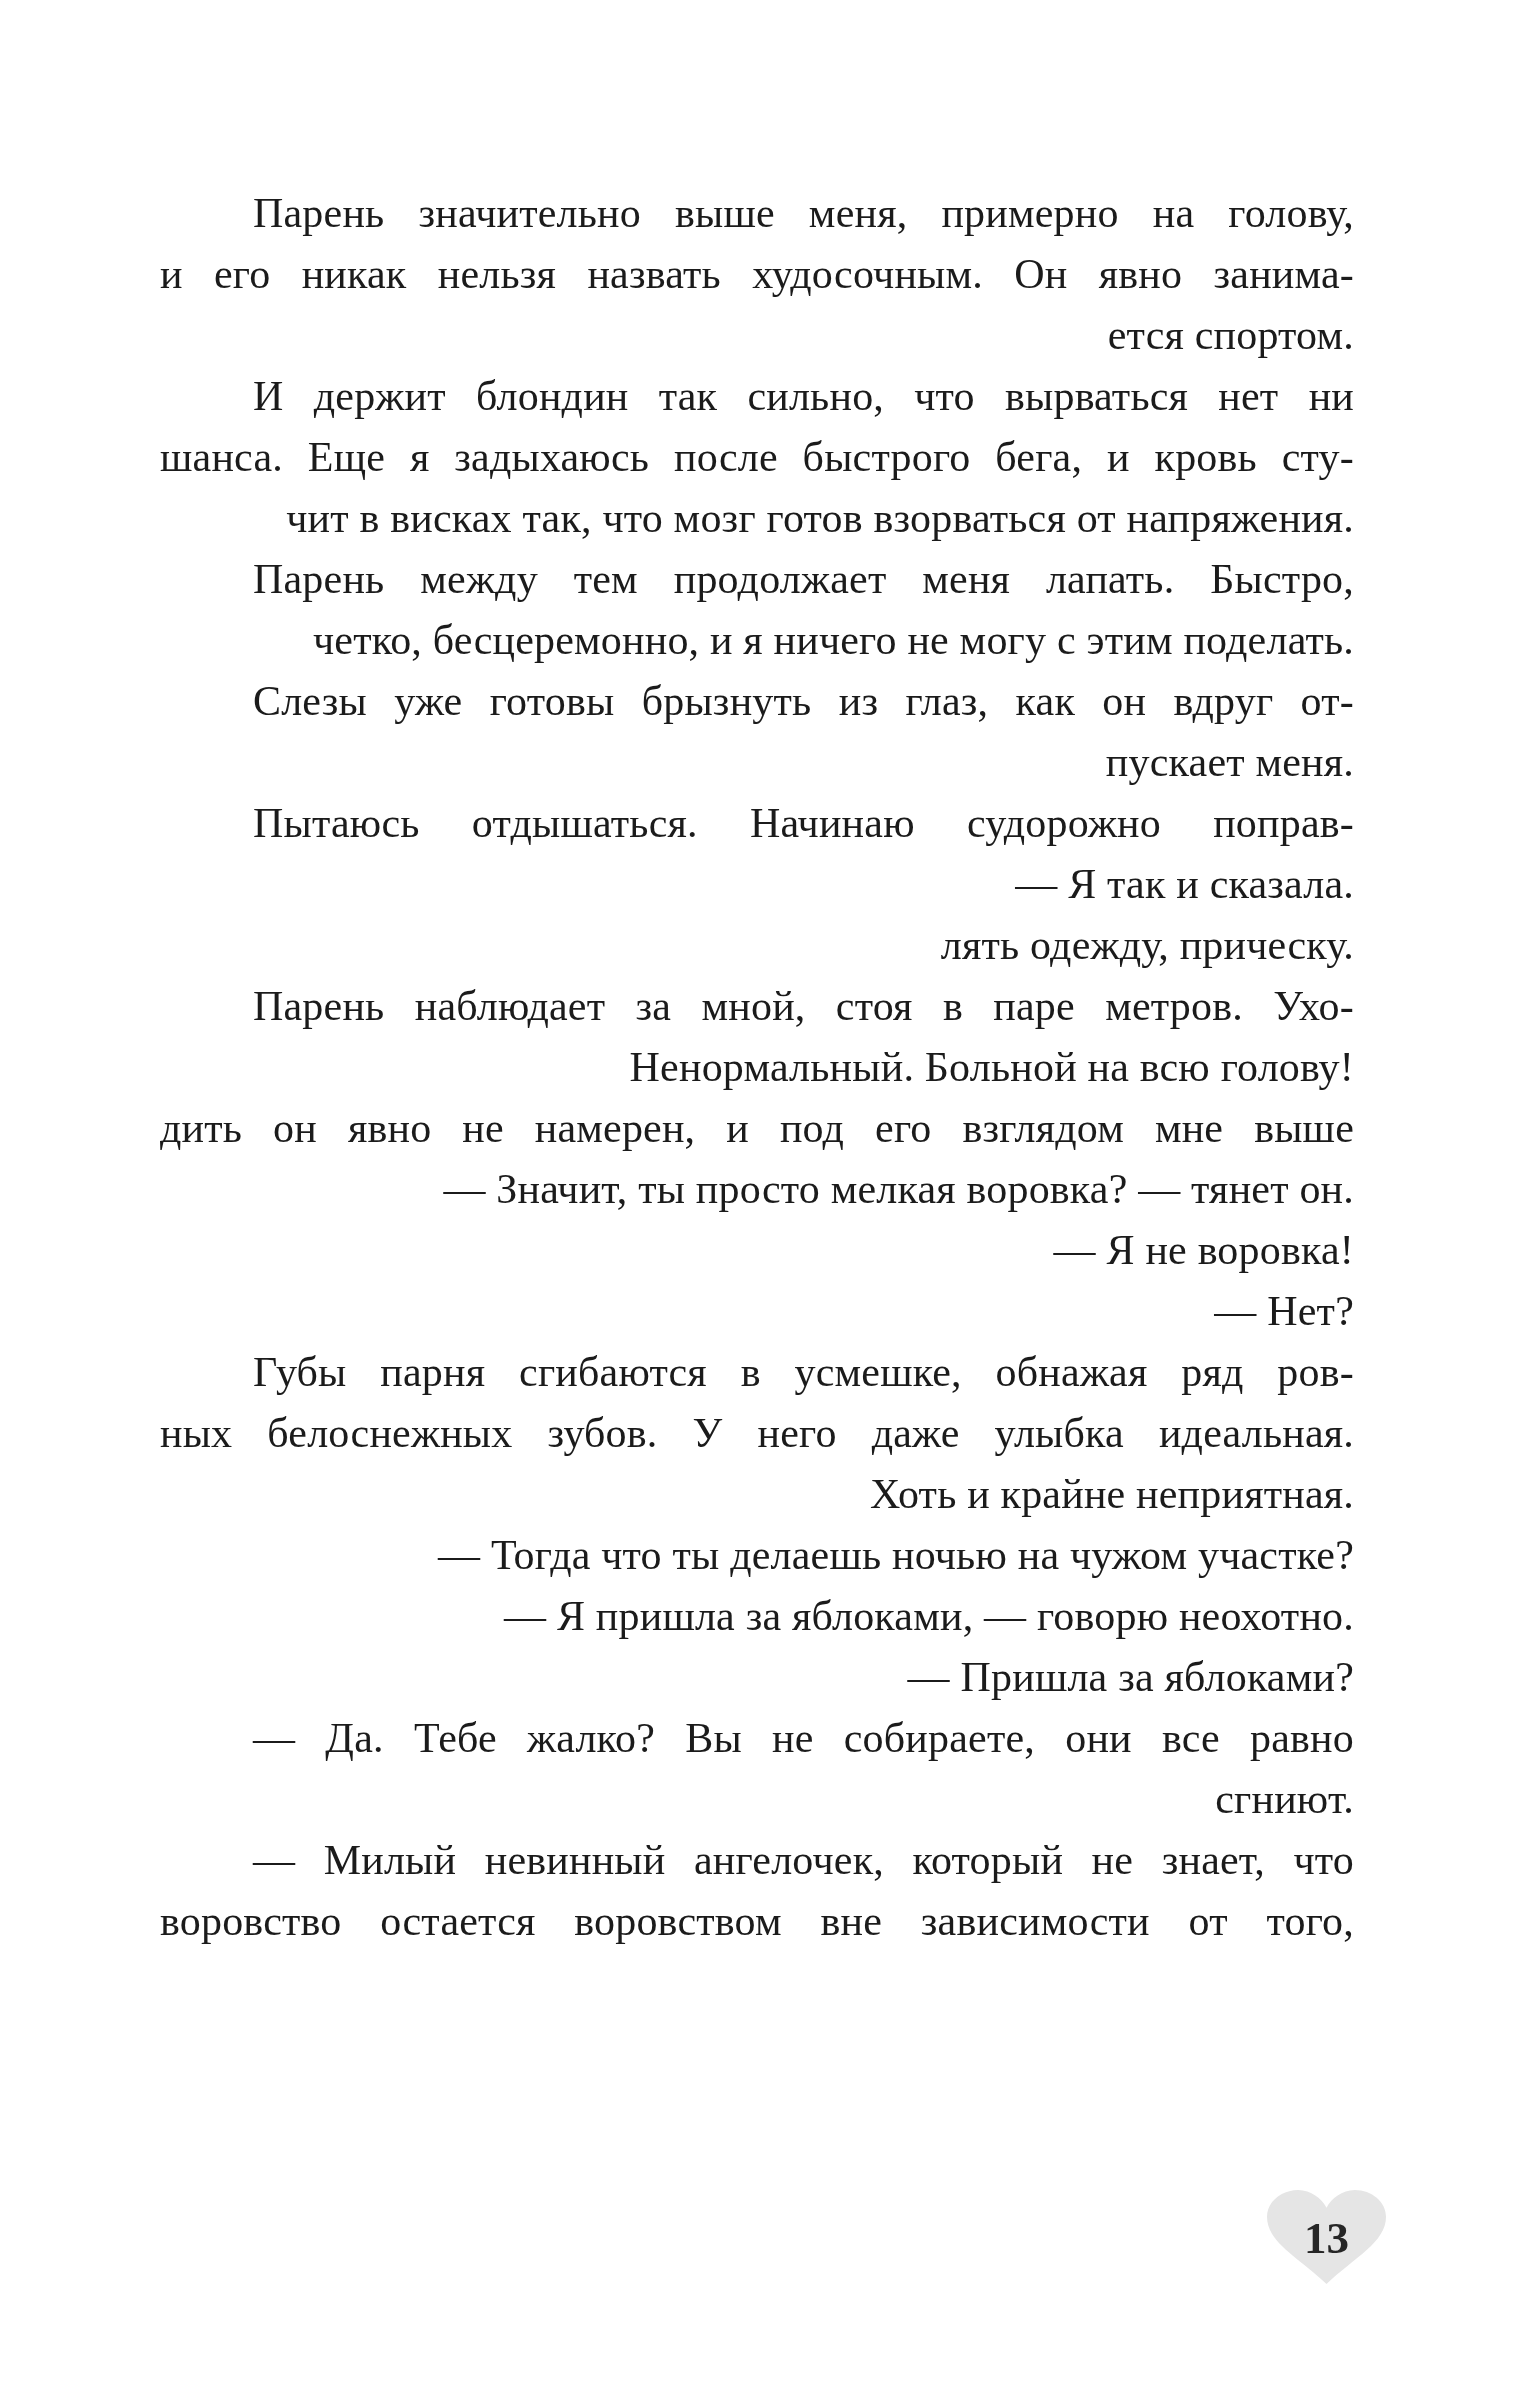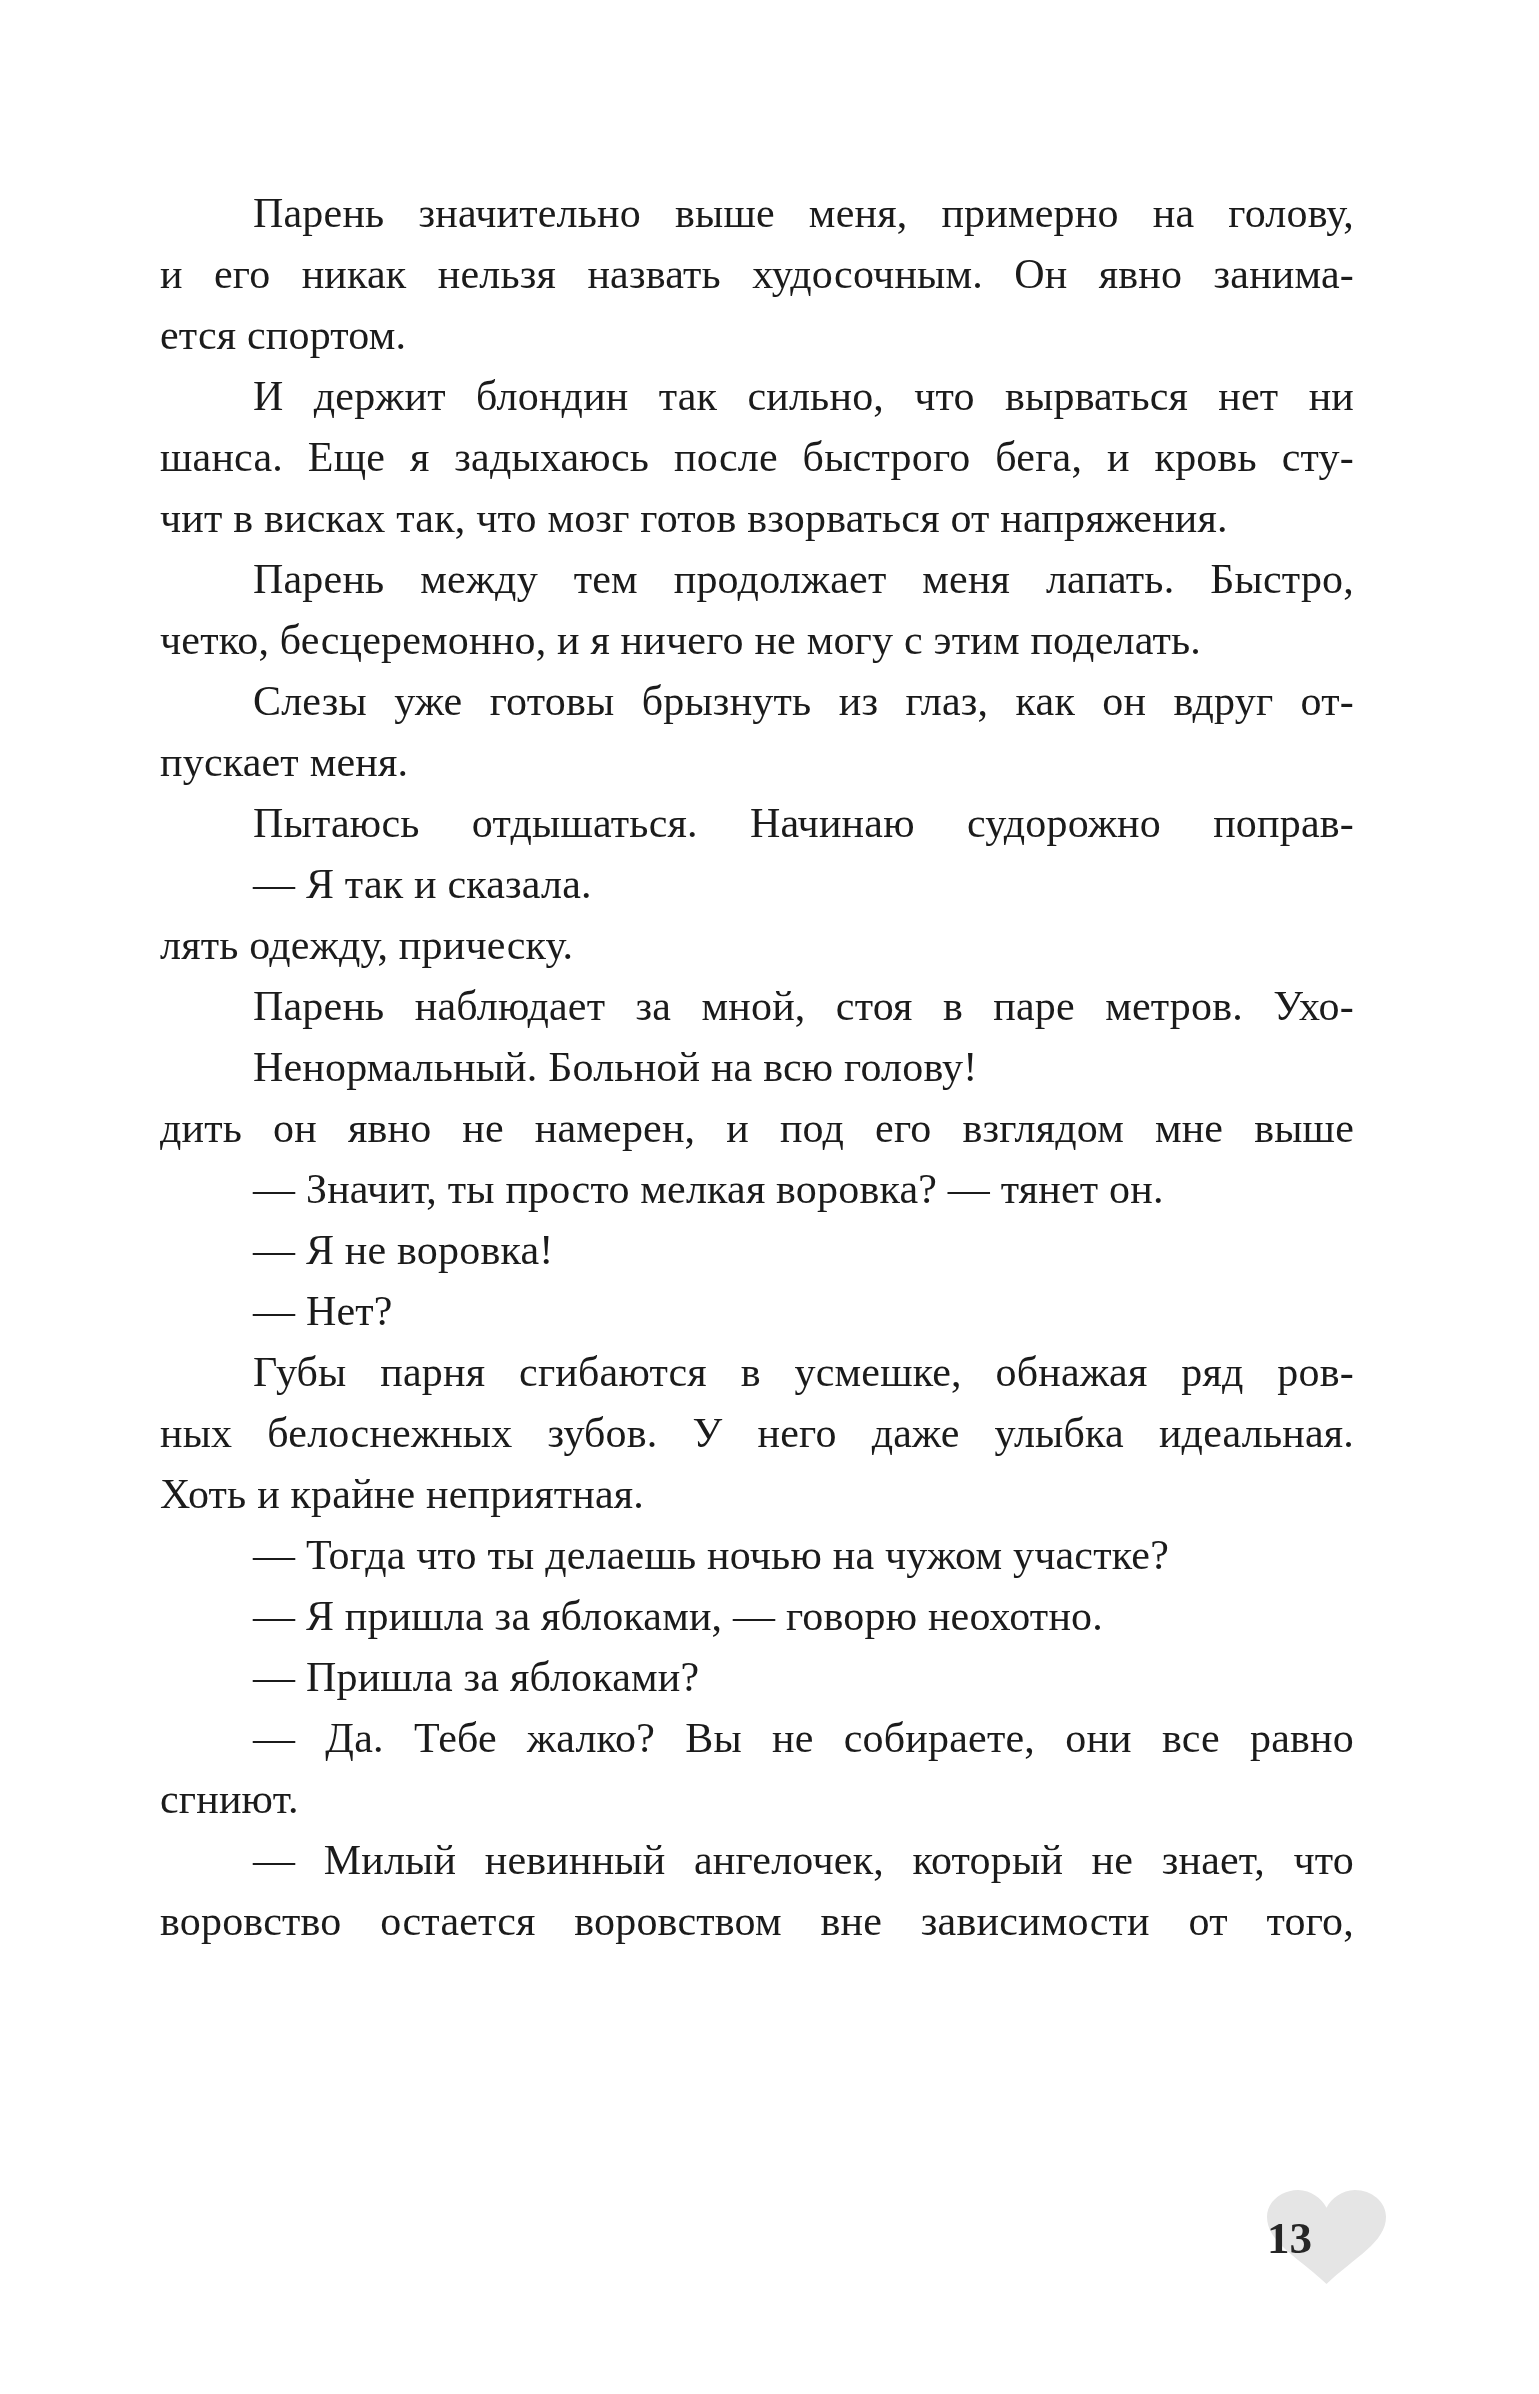--- a/index.html
+++ b/index.html
@@ -20,21 +20,21 @@
     left: 160px;
     top: 183px;
     width: 1194px;
     font-size: 42px;
     line-height: 61px;
     color: #1b1b1b;
     letter-spacing: 0.2px;
   }
   .line {
     min-height: 61px;
-    text-align: left;
+    text-align: right;
   }
   .line.just {
     text-align: justify;
     text-align-last: justify;
   }
   .line.ind {
     text-indent: 93px;
   }
   .page-number-badge {
     position: absolute;
@@ -51,21 +51,21 @@
     height: 94px;
     display: block;
   }
   .page-number {
     position: absolute;
     left: 0;
     top: 0;
     width: 119px;
     height: 94px;
     line-height: 96px;
-    text-align: left;
+    text-align: center;
     font-size: 45px;
     font-weight: 700;
     color: #262626;
   }
 </style>
 </head>
 <body>
 
 <div class="page">
 

